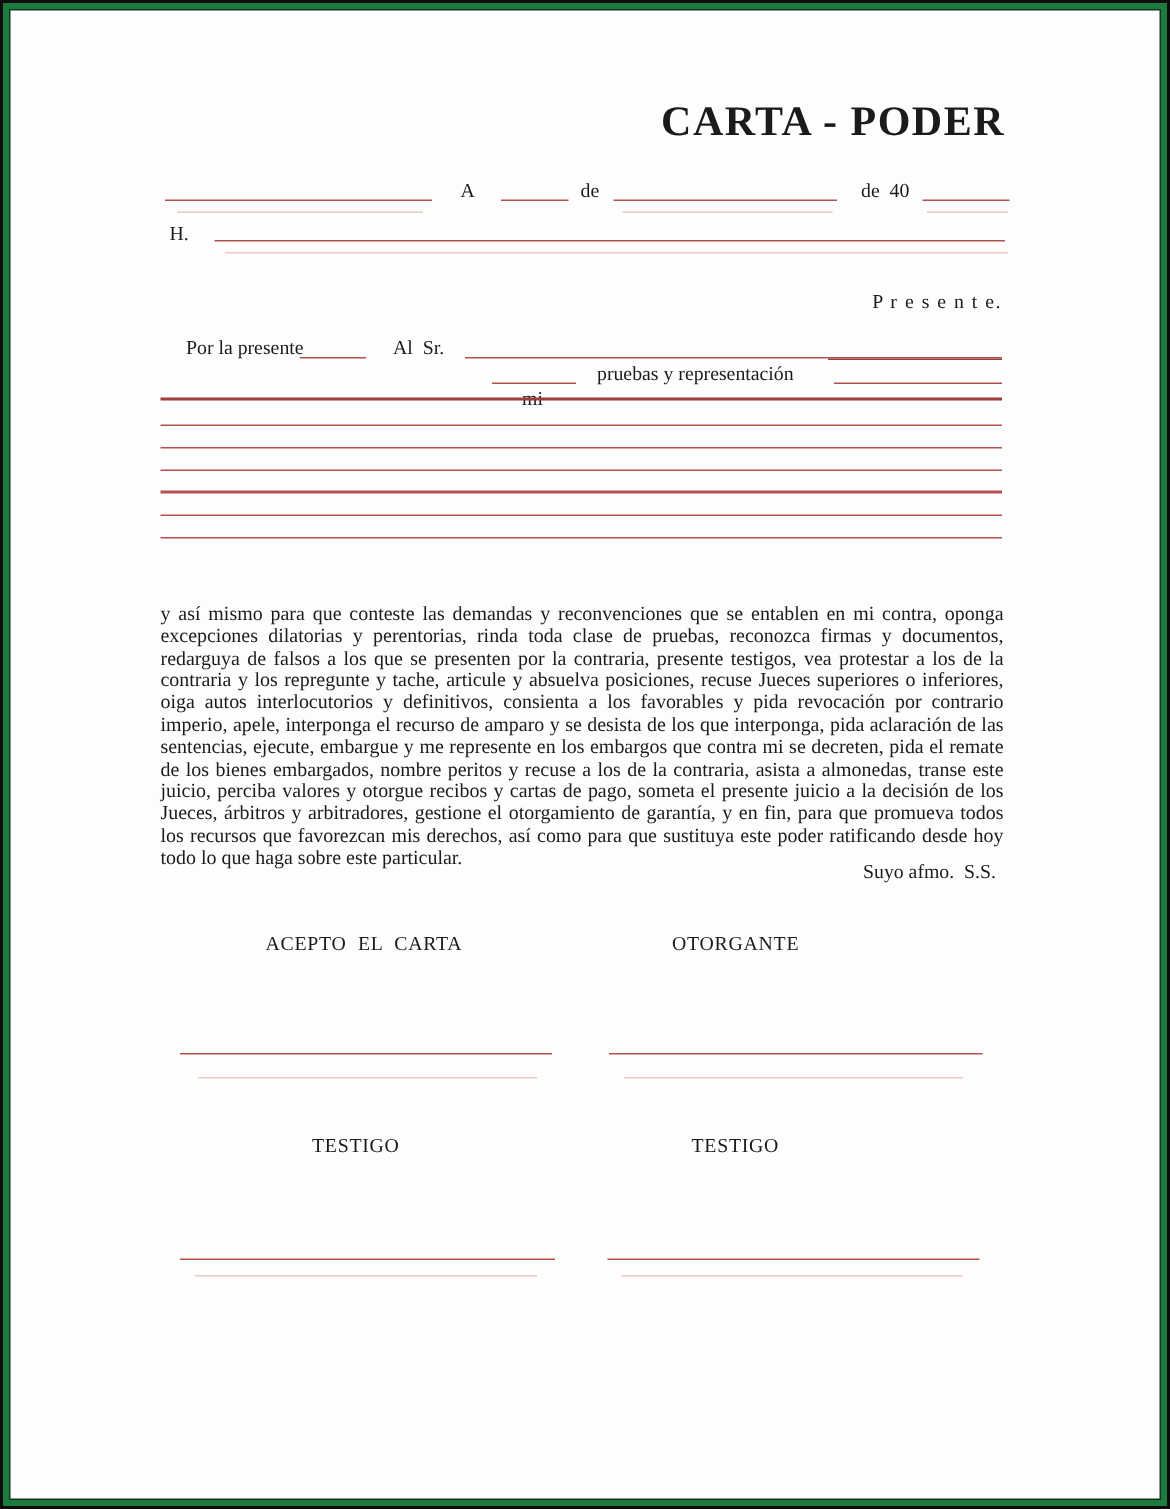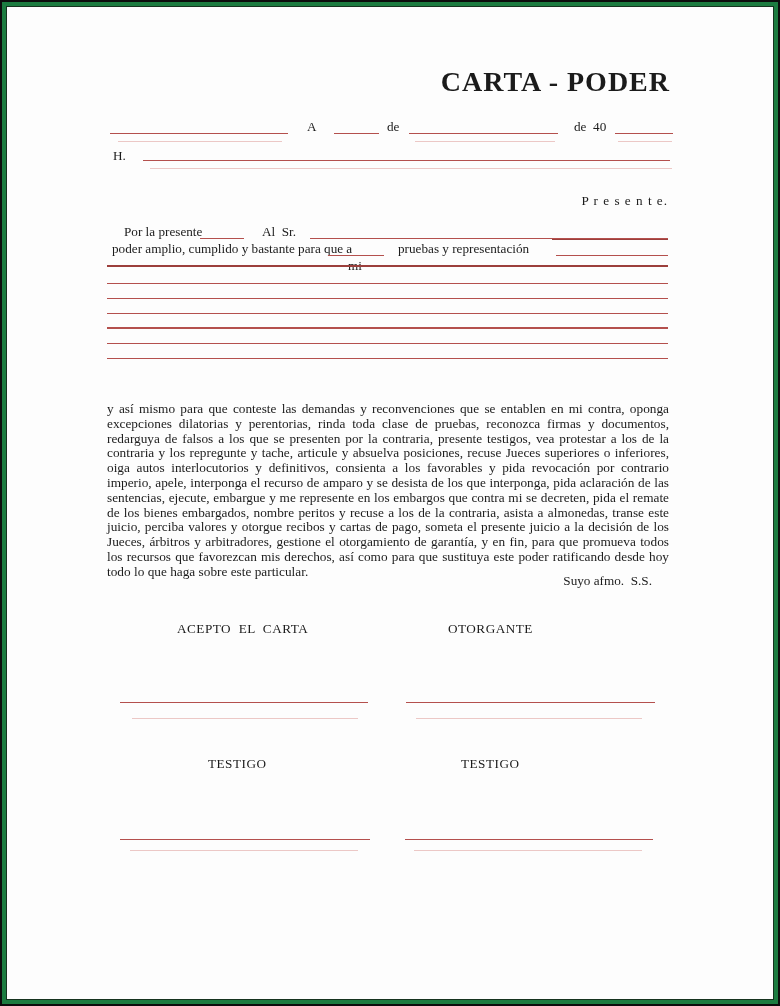--- a/index.html
+++ b/index.html
@@ -81,21 +81,21 @@
   .rl6{top:343px;}
   .rl7{top:358px;}
 
   .body-par{
     top:366px;left:107px;width:562px;
     font-size:13.3px;line-height:14.8px;
     text-align:justify;
     margin-top:36px;
   }
 
-  .suyo{top:573px;right:128px;font-family:Liberation Serif, serif;}
+  .suyo{top:573px;right:116px;font-family:Liberation Serif, serif;}
 
   .acepto{top:621px;left:177px;letter-spacing:0.5px;}
   .otorgante{top:621px;left:448px;letter-spacing:0.5px;}
 
   .sig1-left{top:702px;left:120px;width:248px;}
   .sig1-right{top:702px;left:406px;width:249px;}
   .sig1-left-echo{top:718px;left:132px;width:226px;}
   .sig1-right-echo{top:718px;left:416px;width:226px;}
 
   .testigo-left{top:756px;left:208px;letter-spacing:0.5px;}
@@ -132,21 +132,20 @@
   <div class="rline echo echo-h"></div>
 
   <div class="abs t13 pre presente">P r e s e n t e.</div>
 
   <div class="abs t13 intro-1">Por la presente</div>
   <div class="rline blank-presente"></div>
   <div class="abs t13 pre lbl-alsr">Al  Sr.</div>
   <div class="rline line-alsr"></div>
   <div class="rline dark line-alsr-d"></div>
 
-  <div class="abs t13 intro-2">poder amplio, cumplido y bastante para que a</div>
   <div class="rline blank-mi"></div>
   <div class="abs t13 lbl-mi">mi</div>
   <div class="abs t13 intro-2b">pruebas y representación</div>
   <div class="rline blank-rep"></div>
 
   <div class="rline thick dark rule rl1"></div>
   <div class="rline rule rl2"></div>
   <div class="rline rule rl3"></div>
   <div class="rline rule rl4"></div>
   <div class="rline thick rule rl5"></div>

